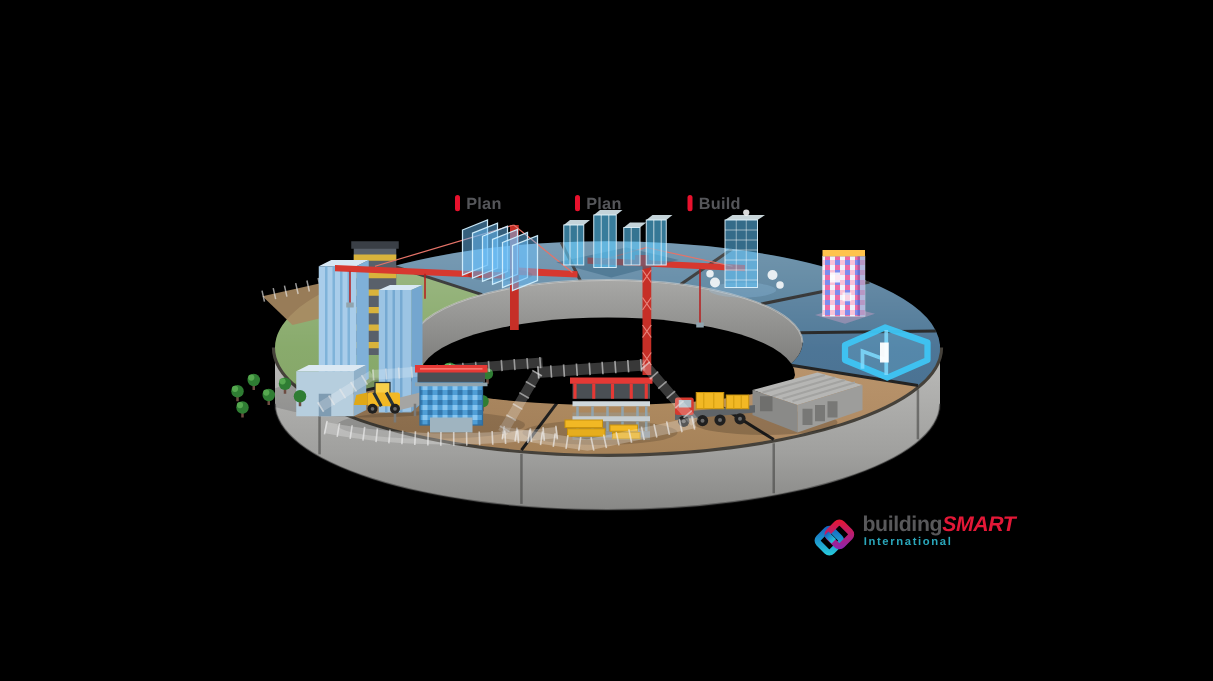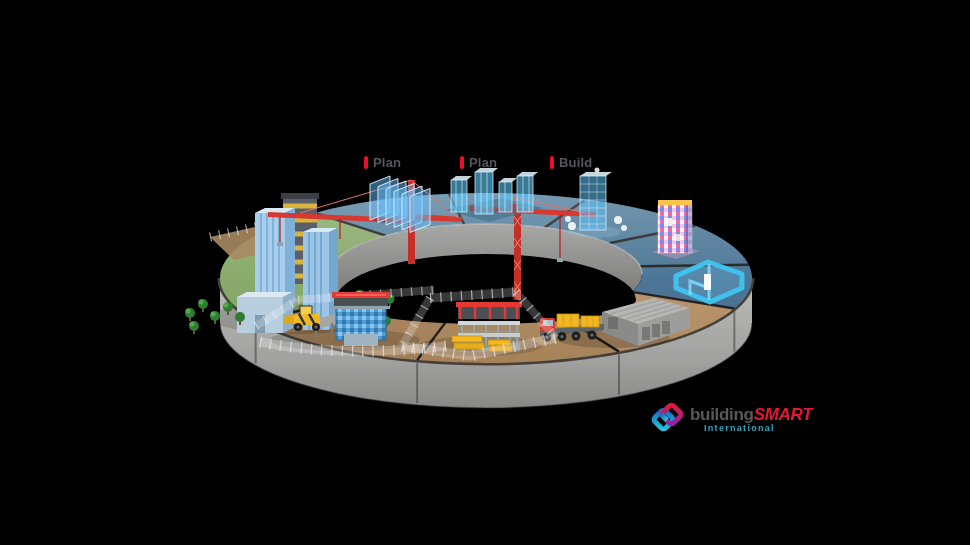--- a/index.html
+++ b/index.html
@@ -2,25 +2,25 @@
 <html><head>
 <meta charset="utf-8">
 <style>
   html,body{margin:0;padding:0;background:#000;}
   .stage{position:relative;width:970px;height:545px;background:#000;overflow:hidden;
          font-family:"Liberation Sans",sans-serif;}
   svg{position:absolute;left:0;top:0;}
   .label{position:absolute;display:flex;align-items:center;gap:5px;
          font-size:13px;font-weight:700;color:#55565a;letter-spacing:.2px;}
   .bar{width:4px;height:13px;border-radius:2px;background:#e8112d;flex:0 0 auto;}
-  .logo{position:absolute;left:648px;top:398px;display:flex;align-items:center;gap:2px;}
+  .logo{position:absolute;left:648px;top:411px;display:flex;align-items:flex-start;gap:2px;}
   .logo-text{display:flex;flex-direction:column;line-height:1;}
   .logo-line1{font-size:17px;font-weight:700;color:#58585a;letter-spacing:-.3px;}
   .logo-line1 .smart{color:#e31837;font-style:italic;}
-  .intl{font-size:9px;font-weight:700;color:#2aa7bb;letter-spacing:1.3px;margin-top:1px;margin-left:14px;}
+  .intl{font-size:9px;font-weight:700;color:#2aa7bb;letter-spacing:1.3px;margin-top:1px;margin-left:1px;}
 </style>
 </head>
 <body>
 
 <div class="stage">
 
   <svg width="970" height="545" viewBox="0 0 970 545">
     <defs>
       <linearGradient id="wallG" x1="0" y1="0" x2="0" y2="1">
         <stop offset="0" stop-color="#bcbcba"></stop>

